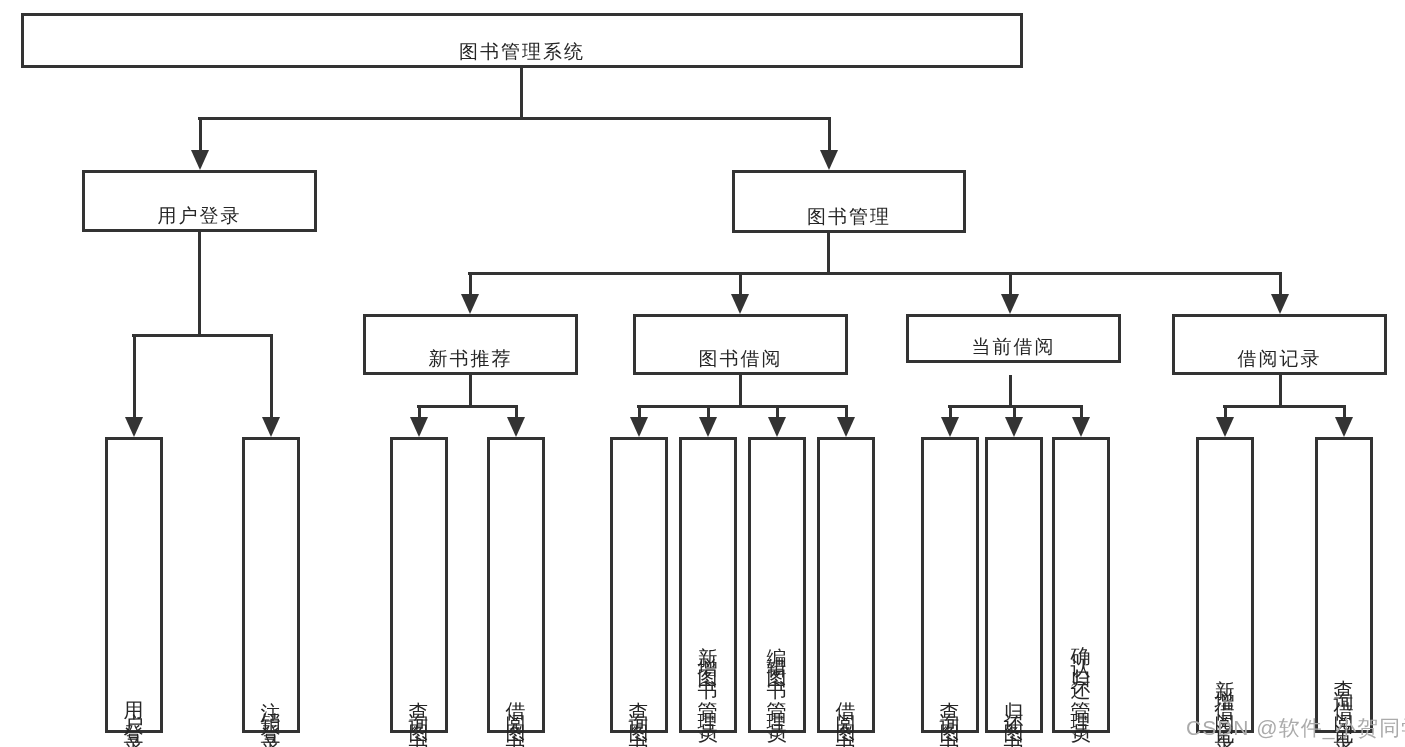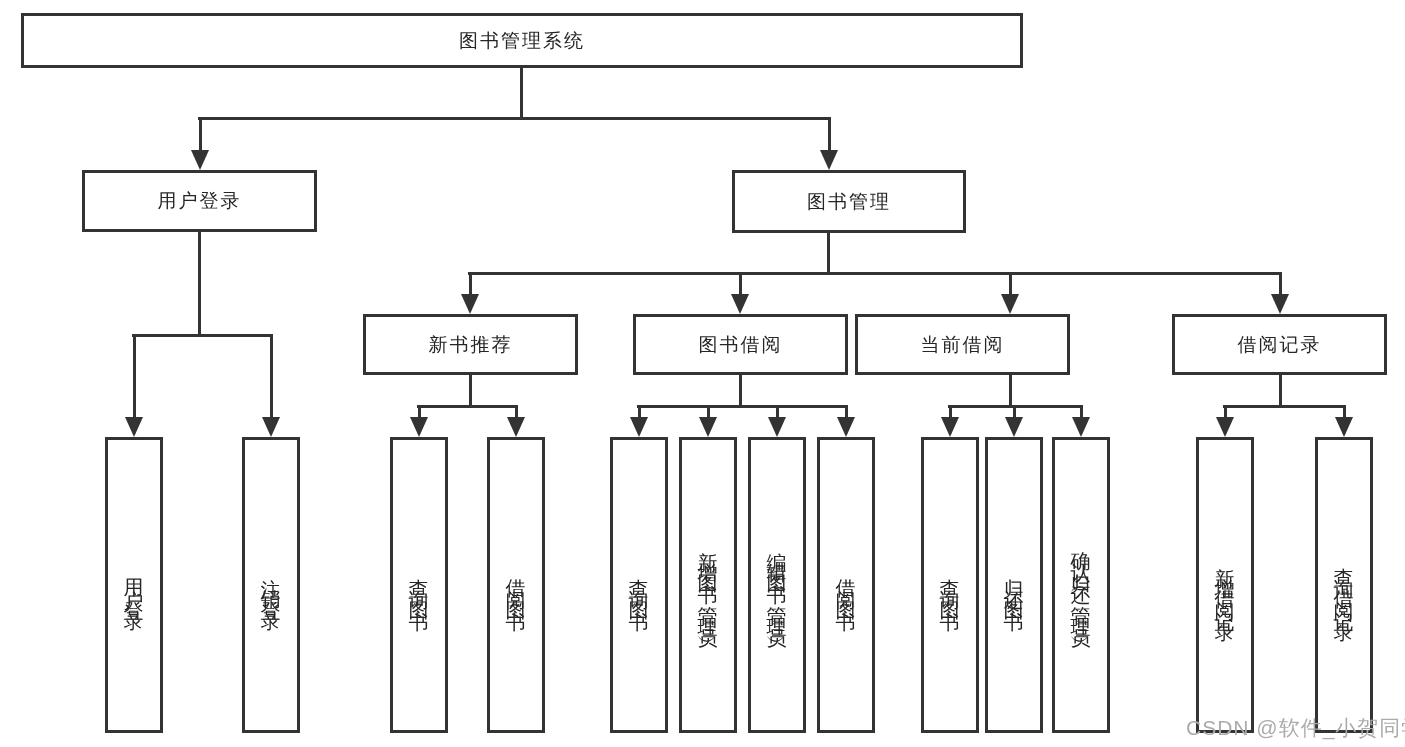--- a/index.html
+++ b/index.html
@@ -9,21 +9,21 @@
     --background:#ffffff;
     --watermark:#ababab;
   }
   html,body{margin:0;padding:0;background:var(--background);}
   .canvas{
     position:relative;width:1405px;height:747px;background:var(--background);
     font-family:"Liberation Sans", sans-serif;overflow:hidden;
   }
   .node{
     position:absolute;box-sizing:border-box;background:var(--box_bg);
-    border:3px solid var(--line);display:flex;align-items:center;justify-content:center;
+    border:3px solid var(--line);display:flex;align-items:flex-end;justify-content:center;
   }
   .node.h span{font-size:19px;color:var(--text);letter-spacing:2px;white-space:nowrap;}
   .node.v span{
     writing-mode:vertical-rl;text-orientation:mixed;
     font-size:20px;letter-spacing:11px;line-height:1;color:var(--text);white-space:nowrap;
   }
   .vline{position:absolute;width:3px;background:var(--line);}
   .hline{position:absolute;height:3px;background:var(--line);}
   .arrow{position:absolute;width:18px;}
   .arrow .stem{position:absolute;left:50%;top:0;bottom:14px;width:3px;margin-left:-1.5px;background:var(--line);}
@@ -99,21 +99,21 @@
       <div class="head"></div>
     </div>
   </div>
 
   <div class="node h" style="left:633px;top:314px;width:215px;height:61px;">
     <span>图书借阅</span>
   </div>
   <div class="node h" style="left:363px;top:314px;width:215px;height:61px;">
     <span>新书推荐</span>
   </div>
-  <div class="node h" style="left:855px;top:314px;width:215px;height:61px;">
+  <div class="node h" style="left:906px;top:314px;width:215px;height:49px;">
     <span>当前借阅</span>
   </div>
   <div class="node h" style="left:1172px;top:314px;width:215px;height:61px;">
     <span>借阅记录</span>
   </div>
 
   <div>
     <div class="vline" style="left:469px;top:375px;height:32px;"></div>
     <div class="hline" style="left:417px;top:405px;width:101px;"></div>
     <div class="arrow" style="left:410px;top:405px;height:32px;">

